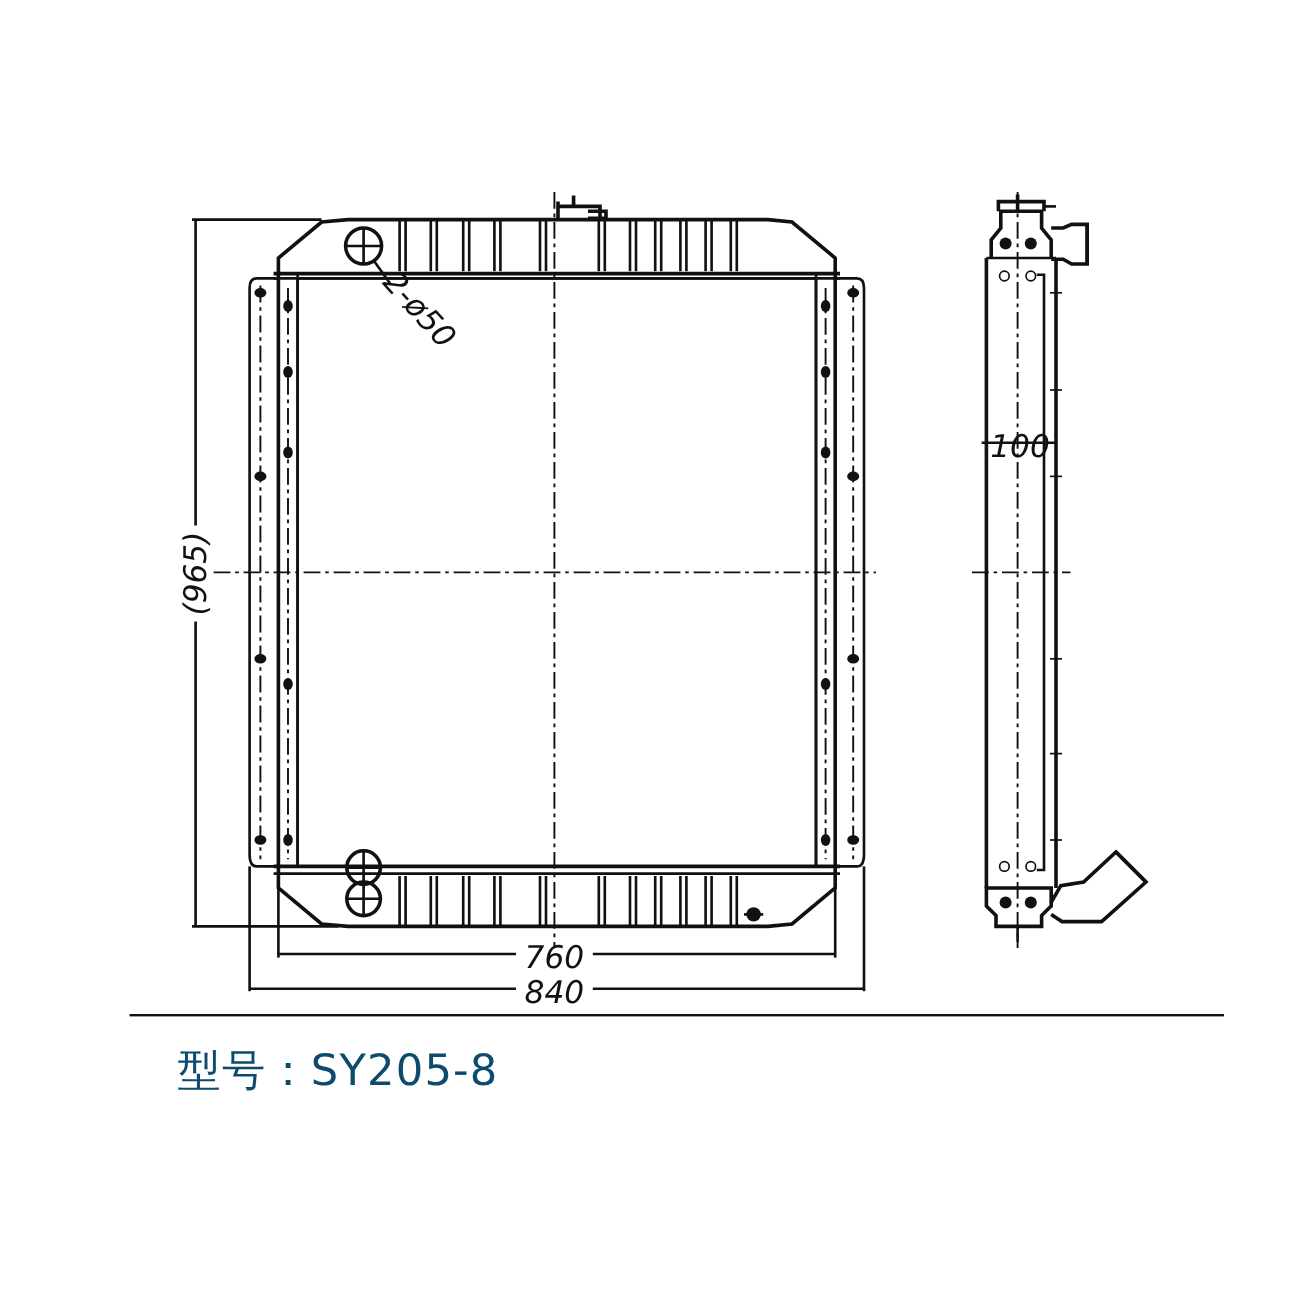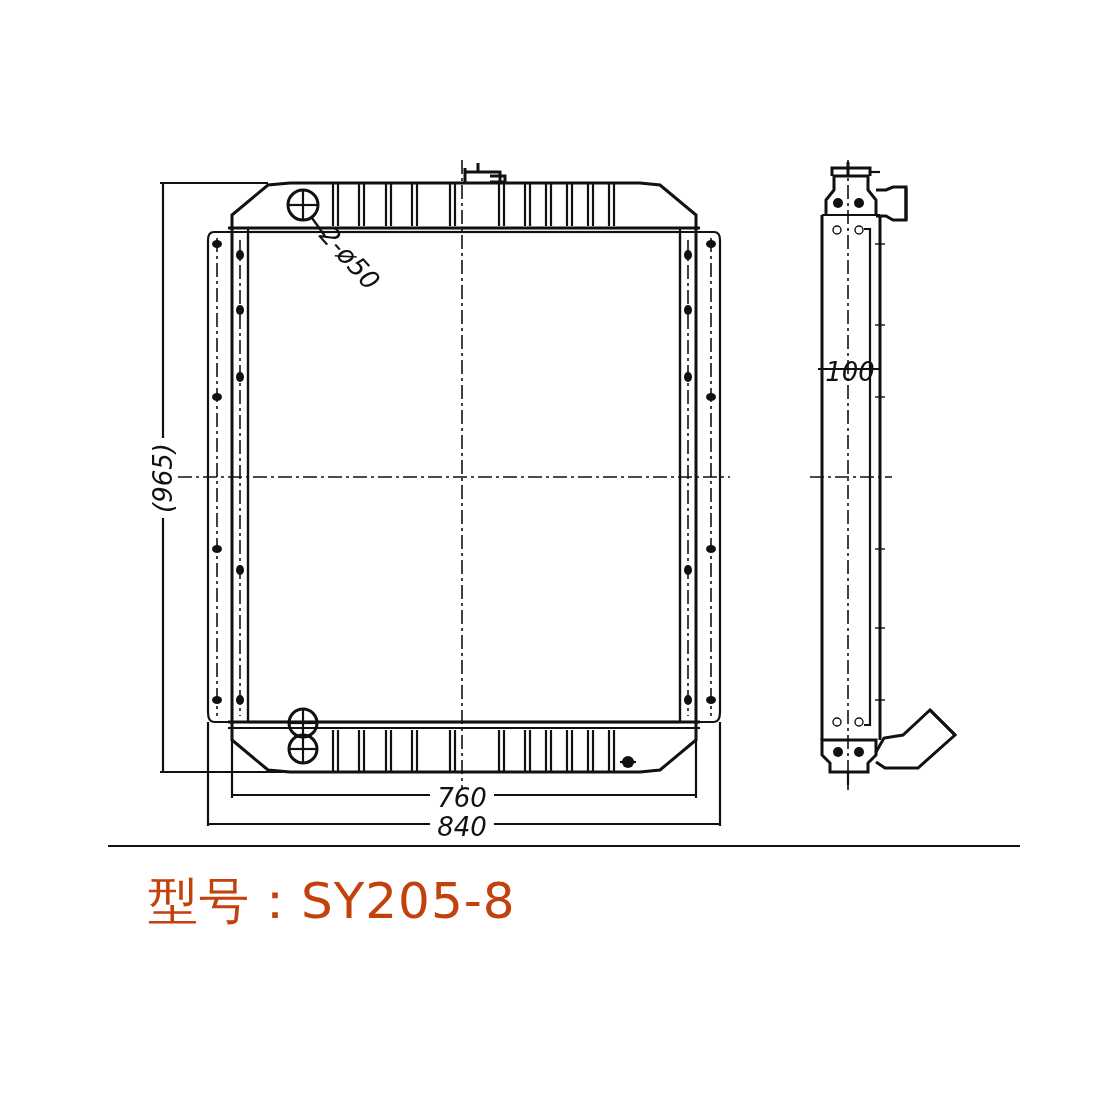--- a/index.html
+++ b/index.html
@@ -5,21 +5,21 @@
     html, body { margin:0; padding:0; background:#ffffff; }
     body { width:1096px; height:1096px; position:relative; overflow:hidden; font-family:"DejaVu Sans", sans-serif; }
     #drawing { position:absolute; left:0; top:0; width:1096px; height:1096px; }
     .ln { stroke:#111; stroke-width:2.2; fill:none; }
     .thk { stroke:#111; stroke-width:3; fill:none; }
     .thin { stroke:#111; stroke-width:1.4; fill:none; }
     .dash { stroke:#111; stroke-width:1.6; fill:none; stroke-dasharray:14 4 3 4; }
     .dim-text { font-family:"DejaVu Sans", sans-serif; font-style:italic; font-size:26px; fill:#111; }
     .dot { fill:#111; }
     #divider { position:absolute; left:108px; top:845px; width:912px; height:2px; background:#111; }
-    #model-label { position:absolute; left:148px; top:868px; font-family:"DejaVu Sans", sans-serif; font-size:50px; color:#c2410c; white-space:nowrap; letter-spacing:1px; }
+    #model-label { position:absolute; left:148px; top:868px; font-family:"DejaVu Sans", sans-serif; font-size:36px; color:#0c4a6e; white-space:nowrap; letter-spacing:1px; }
   </style>
 </head>
 <body>
 
 <svg id="drawing" viewBox="0 0 1096 1096" xmlns="http://www.w3.org/2000/svg">
 
   <g>
 
     <path class="thk" d="M232,228 L232,215 L268,185 L290,183 L640,183 L660,185 L696,215 L696,228"></path>
     <line class="thk" x1="228" y1="228" x2="700" y2="228"></line>

